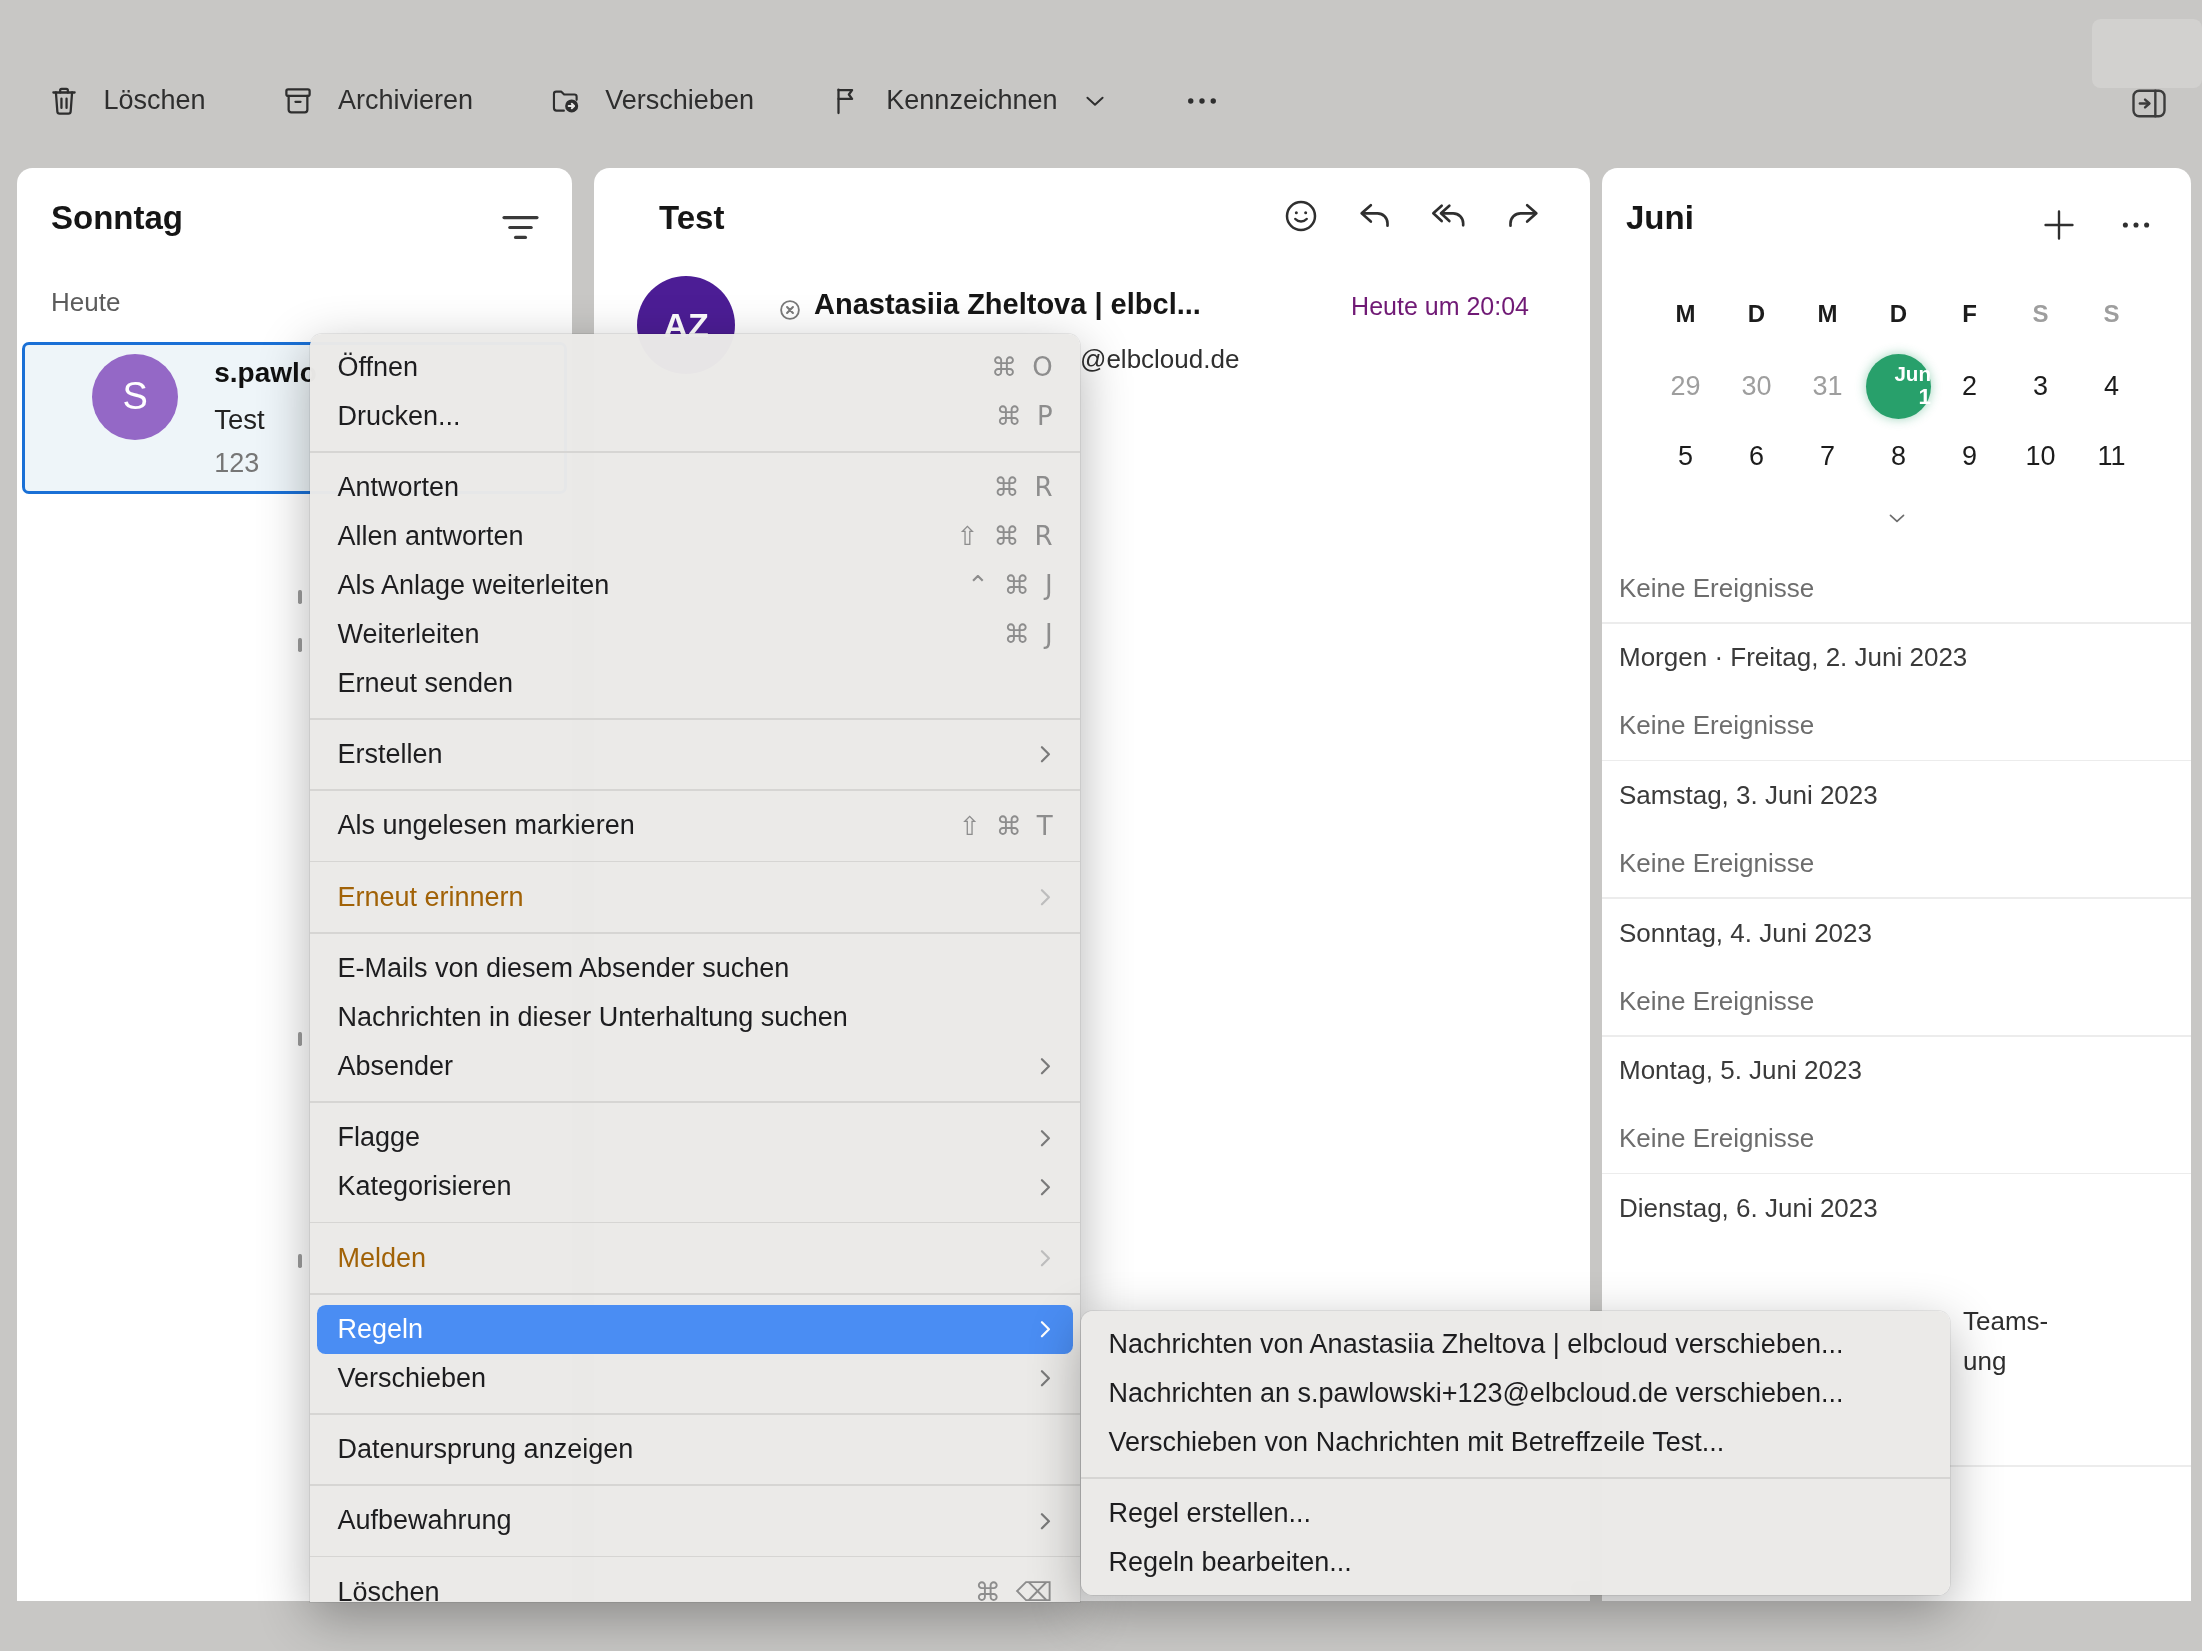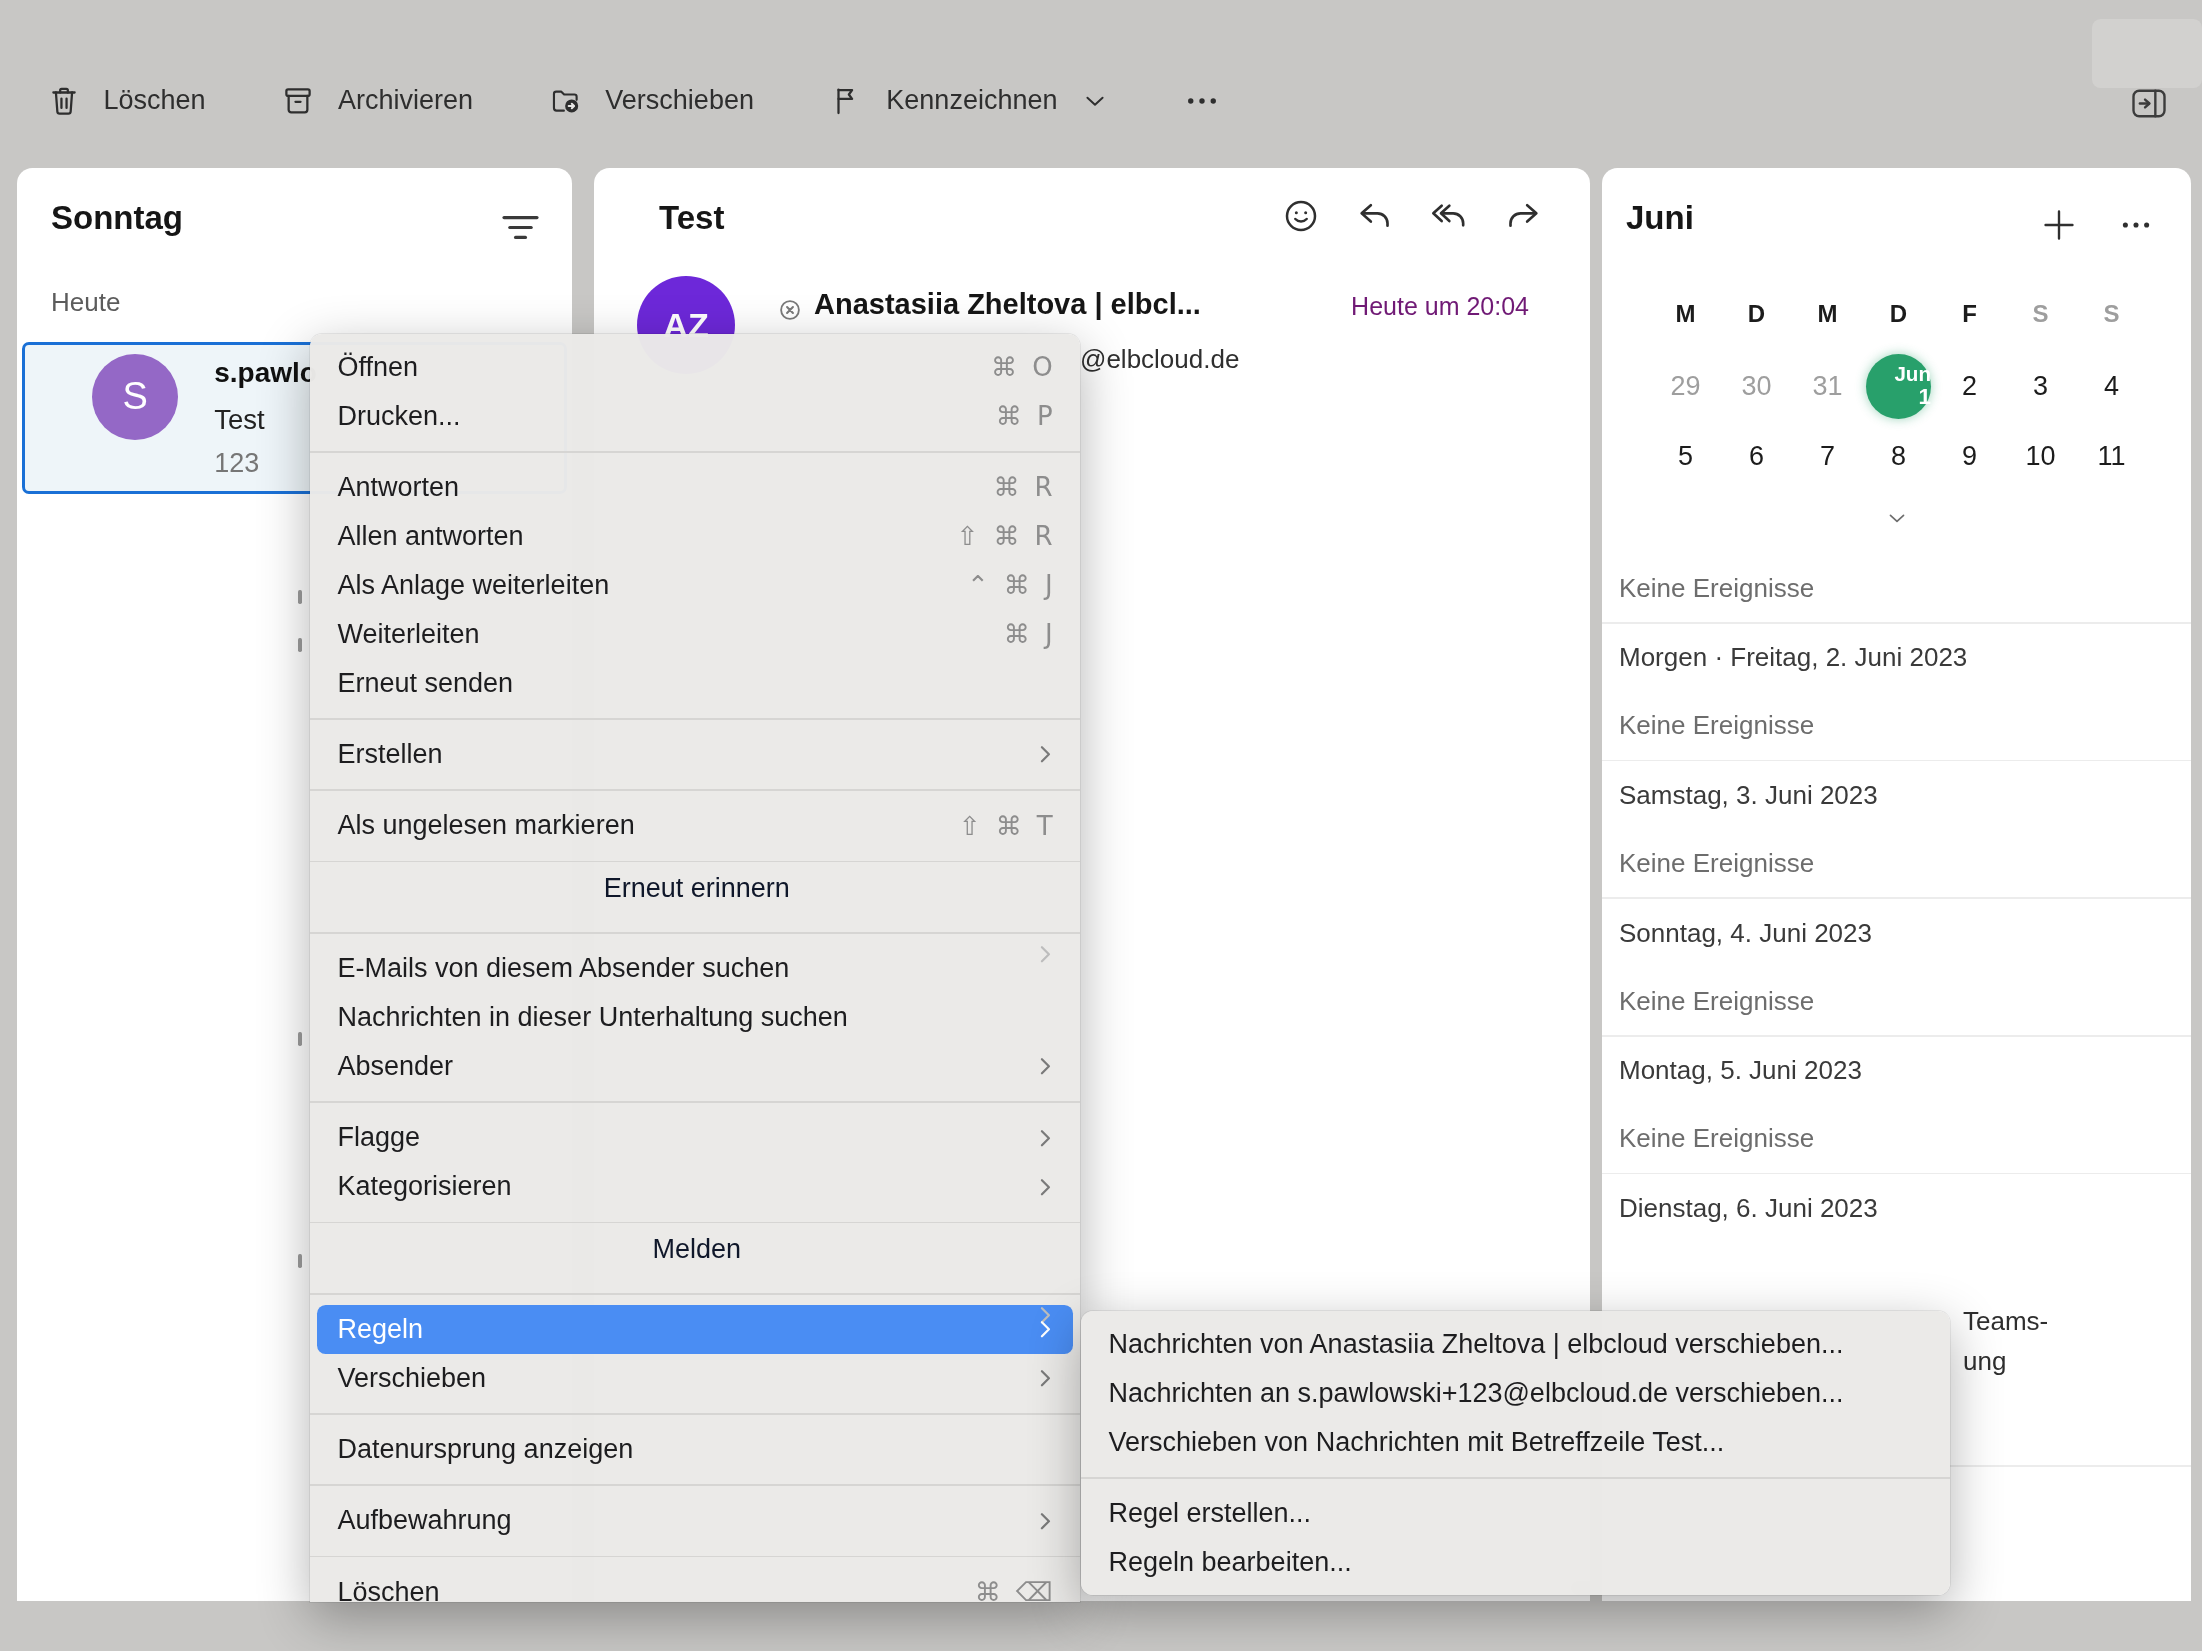--- a/index.html
+++ b/index.html
@@ -29,21 +29,21 @@
   .sel-avatar{position:absolute;left:67px;top:8.6px;width:86px;height:86px;border-radius:50%;background:#9468c6;display:flex;align-items:center;justify-content:center;color:#fff;font-size:38px;}
   .sel-sender{position:absolute;left:189px;top:12px;font-size:28px;font-weight:bold;color:#111;white-space:nowrap;}
   .sel-subject{position:absolute;left:189px;top:59px;font-size:27.5px;color:#222;}
   .sel-preview{position:absolute;left:189px;top:103px;font-size:27px;color:#767676;}
   .tick{position:absolute;width:4.3px;background:#4a4a4a;opacity:.55;border-radius:1.7px;z-index:3;}
 
   
   .msg-title{position:absolute;left:65px;top:31px;font-size:33px;font-weight:bold;color:#161616;}
   .msg-actions{position:absolute;right:47px;top:27.5px;display:flex;gap:34px;}
   .msg-action{width:40px;height:40px;color:#2f2f2f;display:inline-block;}
-  .msg-avatar{position:absolute;left:43px;top:108px;width:98px;height:98px;border-radius:50%;background:#6d28d9;display:flex;align-items:center;justify-content:center;color:#fff;font-size:34px;font-weight:bold;}
+  .msg-avatar{position:absolute;left:43px;top:108px;width:98px;height:98px;border-radius:50%;background:#4c1d95;display:flex;align-items:center;justify-content:center;color:#fff;font-size:34px;font-weight:bold;}
   .sender-presence{position:absolute;left:183px;top:129px;width:26px;height:26px;color:#7a7a7a;}
   .msg-sender{position:absolute;left:220px;top:120px;font-size:29px;font-weight:bold;color:#161616;white-space:nowrap;}
   .msg-time{position:absolute;right:61px;top:124px;font-size:25px;color:#701a75;}
   .msg-recipient{position:absolute;left:486px;top:176px;font-size:26px;color:#2f2f2f;}
 
   
   .cal-title{position:absolute;left:24px;top:31px;font-size:33px;font-weight:bold;color:#161616;}
   .cal-hdr-icons{position:absolute;right:38px;top:38px;display:flex;gap:41px;align-items:center;}
   .cal-add{width:38px;height:38px;color:#2f2f2f;display:inline-block;}
   .cal-more{width:34px;height:34px;color:#2f2f2f;display:inline-block;}
@@ -67,21 +67,21 @@
   .ev-row.day{color:#3a3a3a;}
   .ev-sep{height:1.7px;background:#ececec;}
   .agenda-extra-sep{position:absolute;left:0;right:0;top:1297px;height:1.7px;background:#ececec;}
   .event-fragment{position:absolute;left:361px;top:1133px;font-size:26px;color:#2f2f2f;line-height:40px;z-index:5;}
 
   
   .menu{position:absolute;background:rgba(235,234,232,0.98);box-shadow:0 15.5px 52px rgba(0,0,0,.30),0 0 0 0.9px rgba(0,0,0,.07);padding-top:8.6px;box-sizing:border-box;}
   .context-menu{left:310px;top:334px;width:770px;height:1268px;border-radius:12px 12px 0 0;overflow:hidden;z-index:10;}
   .sub-menu{left:1081px;top:1311px;width:869px;border-radius:12px;padding-bottom:8.6px;z-index:20;}
   .menu-item{height:49px;display:flex;align-items:center;padding:0 24px 0 27.5px;font-size:27px;color:#1d1d1f;gap:39px;}
-  .menu-item.disabled{color:#0f172a;flex-direction:column;}
+  .menu-item.disabled{color:#a16207;}
   .menu-item.highlighted{background:#4a8df3;color:#ffffff;margin:0 6.9px;border-radius:8.6px;padding:0 17px 0 20.6px;}
   .menu-sep{height:1.7px;background:#d6d5d3;margin:10.3px 0;}
   .mi-label{white-space:nowrap;}
   .mi-shortcut{margin-left:auto;color:#8d8d8d;font-size:26px;letter-spacing:3.4px;font-family:"DejaVu Sans","Liberation Sans",sans-serif;}
   .mi-chevron{margin-left:auto;width:22.4px;height:22.4px;color:#7a7a7a;}
   .menu-item.disabled .mi-chevron{color:#bdbdbd;}
   .menu-item.highlighted .mi-chevron{color:#ffffff;}
 
   .scroll-thumb{position:absolute;left:1571px;top:1581px;width:26px;height:13.8px;background:#b5b4b2;border-radius:6.9px;z-index:9;}
   .icon-span svg{display:block;}

